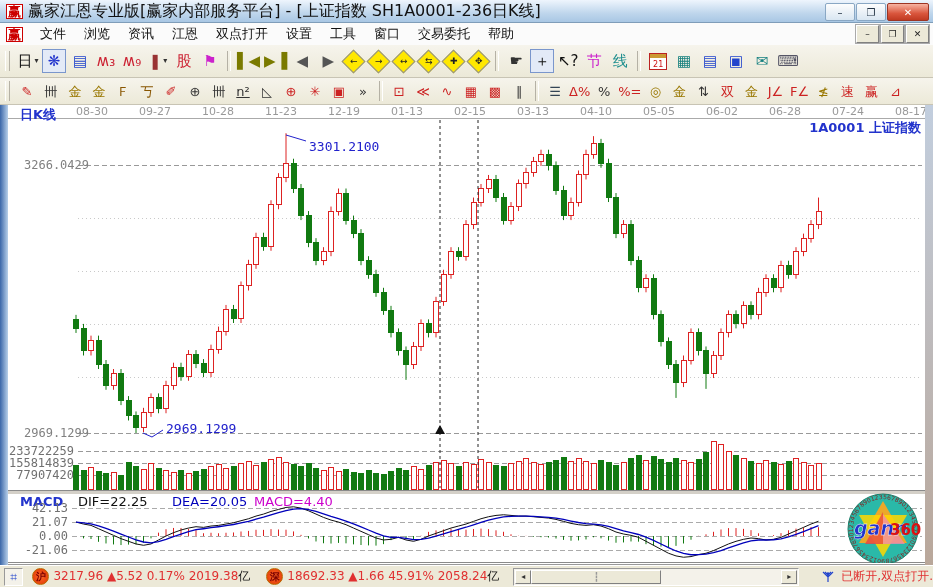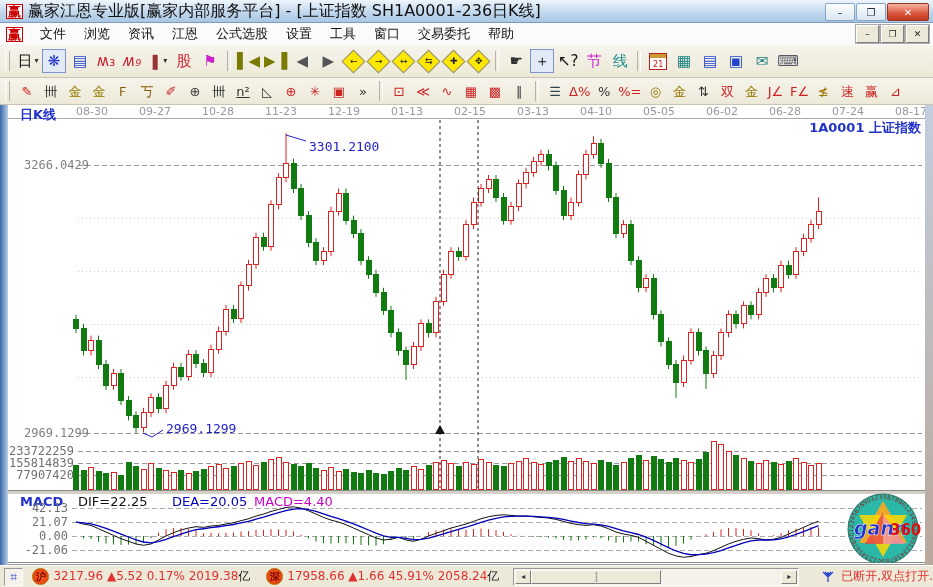--- a/index.html
+++ b/index.html
@@ -102,21 +102,21 @@
   </div>
 </div>
 
 <div class="menubar">
   <span class="menu-logo">赢</span>
   <div id="menu-items" style="display:flex;align-items:flex-end;">
       <span class="menu-item">文件</span>
       <span class="menu-item">浏览</span>
       <span class="menu-item">资讯</span>
       <span class="menu-item">江恩</span>
-      <span class="menu-item">公式选股</span>
+      <span class="menu-item">双点打开</span>
       <span class="menu-item">设置</span>
       <span class="menu-item">工具</span>
       <span class="menu-item">窗口</span>
       <span class="menu-item">交易委托</span>
       <span class="menu-item">帮助</span>
     </div>
   <div class="mdi-btns">
     <div class="mdi-btn">–</div>
     <div class="mdi-btn">❐</div>
     <div class="mdi-btn">✕</div>
@@ -132,21 +132,21 @@
     <div class="tbi pressed">
       <span style="color: rgb(34, 51, 204);">❋</span>
     </div>
     <div class="tbi">
       <span style="color: rgb(34, 68, 204);">▤</span>
     </div>
     <div class="tbi">
       <span style="color: rgb(204, 34, 51);">ʍ₃</span>
     </div>
     <div class="tbi">
-      <span style="color: rgb(204, 34, 51); font-style: italic;">ʍ₉</span>
+      <span style="color: rgb(204, 34, 51);">ʍ₉</span>
     </div>
     <div class="tbi">
       <span style="color: rgb(153, 51, 51);">❚</span>
       <span class="drop">▾</span>
     </div>
     <div class="tbi">
       <span style="color: rgb(204, 34, 51);">股</span>
     </div>
     <div class="tbi">
       <span style="color: rgb(204, 34, 204);">⚑</span>
@@ -836,21 +836,21 @@
   <div class="kb-icon">⌗</div>
   <div class="badge">沪</div>
   <span class="q">
     <span>3217.96</span>
     <span>▲</span><span>5.52</span>
     <span>0.17%</span>
     <span>2019.38</span><span class="unit">亿</span>
   </span>
   <div class="badge" style="margin-left:16px;">深</div>
   <span class="q">
-    <span>17958.66</span>
+    <span>18692.33</span>
     <span>▲</span><span>1.66</span>
     <span>45.91%</span>
     <span>2058.24</span><span class="unit">亿</span>
   </span>
   <div class="hscroll">
     <div class="hs-arrow hs-left">◂</div>
     <div class="hs-thumb">┇</div>
     <div class="hs-arrow hs-right">▸</div>
   </div>
   <span class="ant">

